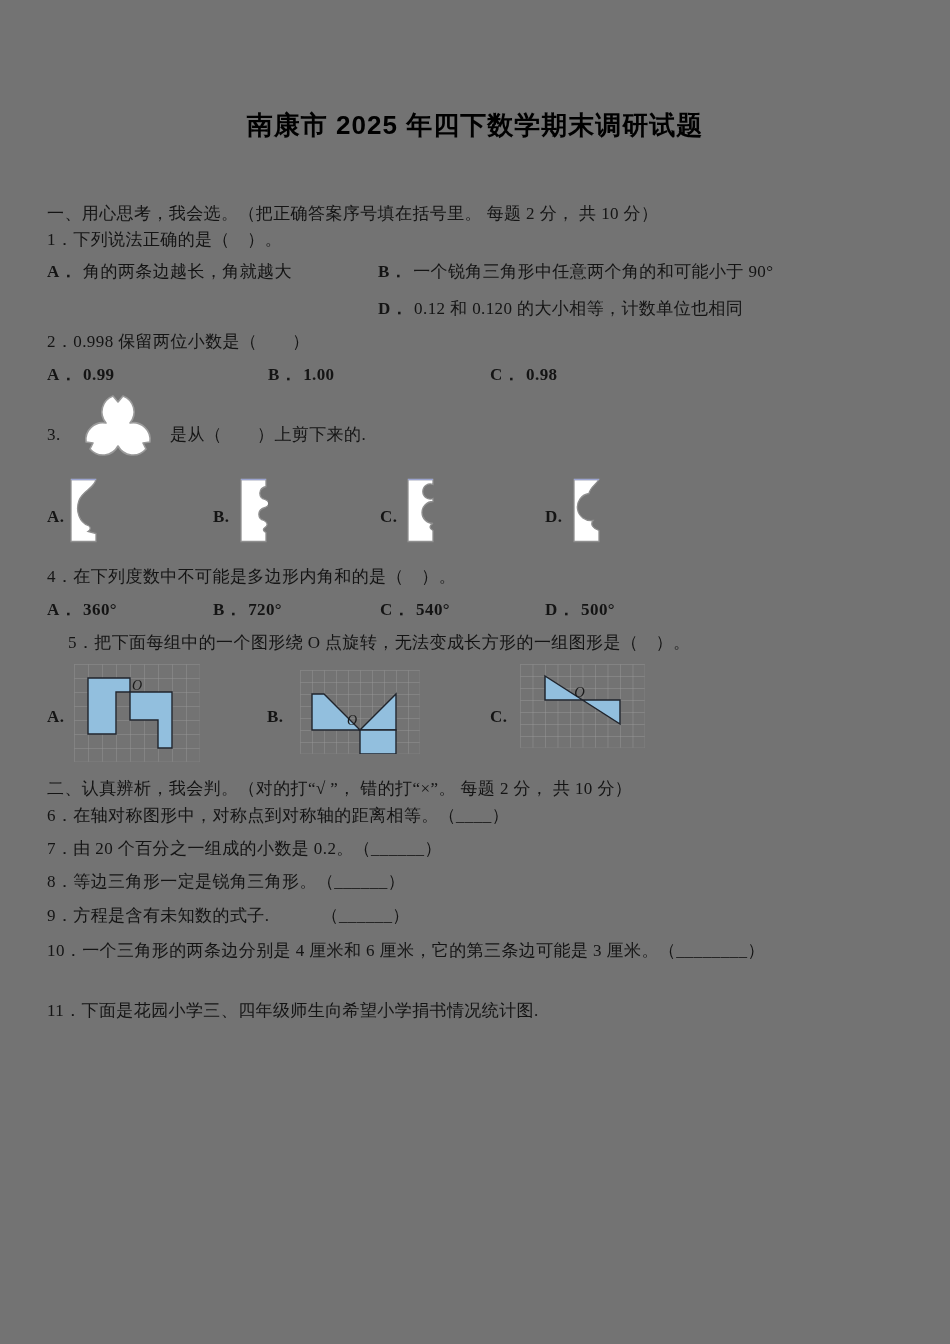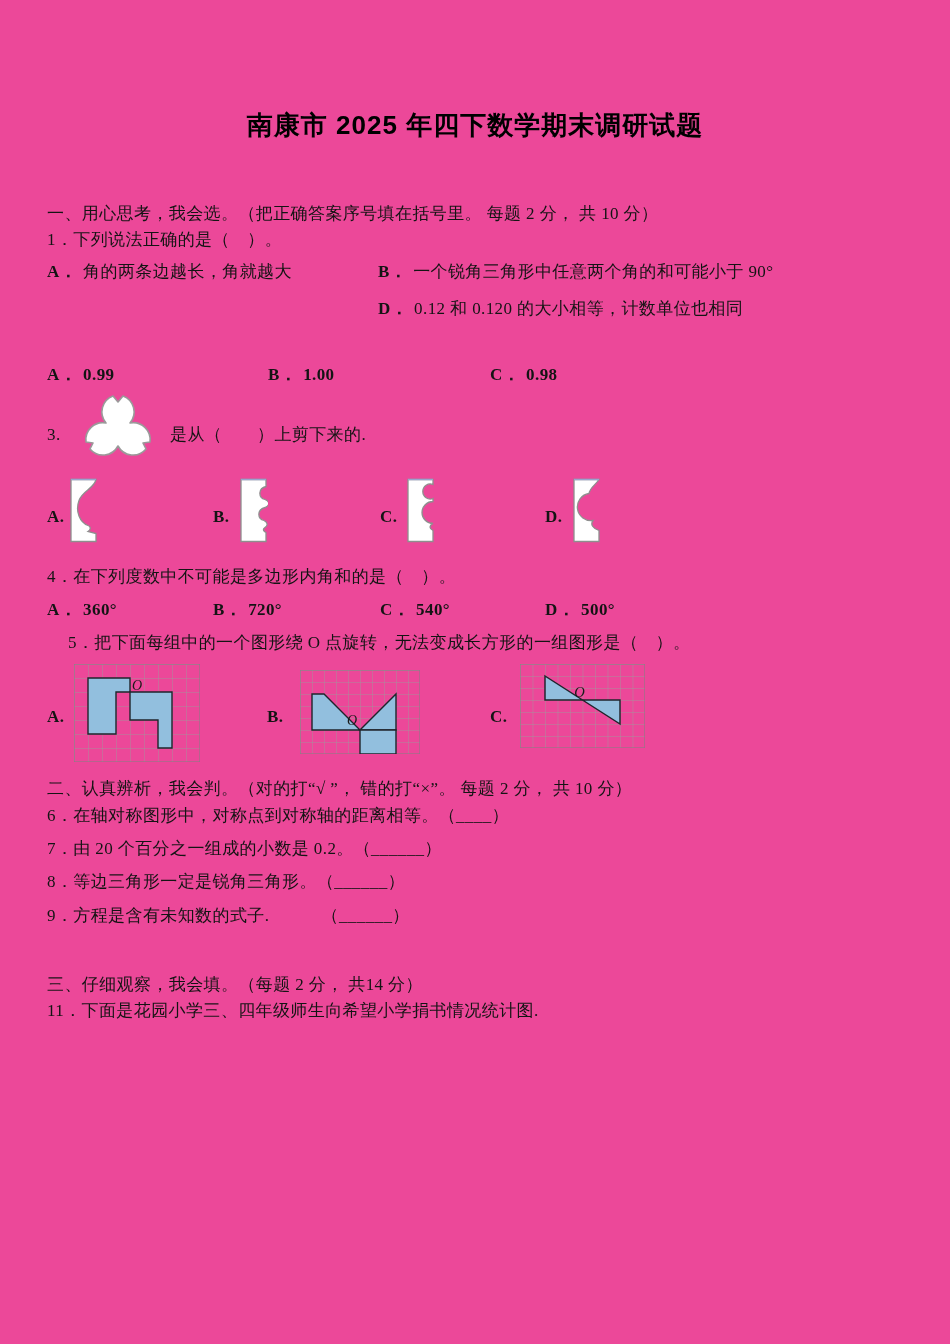--- a/index.html
+++ b/index.html
@@ -1,16 +1,16 @@
 <!DOCTYPE html>
 <html><head>
 <meta charset="utf-8">
 <style>
   html,body{margin:0;padding:0;background:#ffffff;}
-  .page{position:relative;width:950px;height:1344px;background:#ec4899;overflow:hidden;
+  .page{position:relative;width:950px;height:1344px;background:#737373;overflow:hidden;
         font-family:"Liberation Serif","DejaVu Serif",serif;color:#141414;}
   .t{position:absolute;font-size:17px;white-space:nowrap;letter-spacing:.4px;line-height:22px;}
   .bold{font-weight:bold;}
   .title{position:absolute;left:0;top:108px;width:950px;text-align:center;
          font-family:"Liberation Sans","DejaVu Sans",sans-serif;
          font-weight:bold;font-size:26px;letter-spacing:1px;color:#000;}
   .optlabel{font-weight:bold;margin-right:6px;}
   svg{position:absolute;display:block;}
   svg text{font-family:"Liberation Serif","DejaVu Serif",serif;}
 </style>
@@ -27,20 +27,21 @@
   <div class="t" style="left:47px;top:261px;">
     <span class="optlabel">A．</span><span>角的两条边越长，角就越大</span>
   </div>
   <div class="t" style="left:378px;top:261px;">
     <span class="optlabel">B．</span><span>一个锐角三角形中任意两个角的和可能小于 90°</span>
   </div>
   <div class="t" style="left:378px;top:298px;">
     <span class="optlabel">D．</span><span>0.12 和 0.120 的大小相等，计数单位也相同</span>
   </div>
 
+  <div class="t" style="left:47px;top:331px;">2．0.998 保留两位小数是（　　）</div>
   <div class="t bold" style="left:47px;top:364px;">
     <span class="optlabel">A．</span><span>0.99</span>
   </div>
   <div class="t bold" style="left:268px;top:364px;">
     <span class="optlabel">B．</span><span>1.00</span>
   </div>
   <div class="t bold" style="left:490px;top:364px;">
     <span class="optlabel">C．</span><span>0.98</span>
   </div>
 
@@ -130,17 +131,17 @@
     <polygon points="24,12 24,36 60,36" stroke="#20242c" stroke-width="1.4" fill="#92bfde"></polygon>
     <polygon points="60,36 96,36 96,60" stroke="#20242c" stroke-width="1.4" fill="#92bfde"></polygon>
     <text x="52" y="33" font-size="14" font-style="italic" fill="#1a1a1a">O</text>
   </svg>
 
   <div class="t" style="left:47px;top:778px;">二、认真辨析，我会判。（对的打“√ ”，  错的打“×”。 每题 2 分， 共 10 分）</div>
   <div class="t" style="left:47px;top:805px;">6．在轴对称图形中，对称点到对称轴的距离相等。（____）</div>
   <div class="t" style="left:47px;top:838px;">7．由 20 个百分之一组成的小数是 0.2。（______）</div>
   <div class="t" style="left:47px;top:871px;">8．等边三角形一定是锐角三角形。（______）</div>
   <div class="t" style="left:47px;top:905px;text-align:right;">9．方程是含有未知数的式子.　　　（______）</div>
+  <div class="t" style="left:47px;top:940px;">10．一个三角形的两条边分别是 4 厘米和 6 厘米，它的第三条边可能是 3 厘米。（________）</div>
 
-  <div class="t" style="left:47px;top:974px;">三、仔细观察，我会填。（每题 2 分， 共14 分）</div>
   <div class="t" style="left:47px;top:1000px;">11．下面是花园小学三、四年级师生向希望小学捐书情况统计图.</div>
 
 </div>
 
 </body></html>

